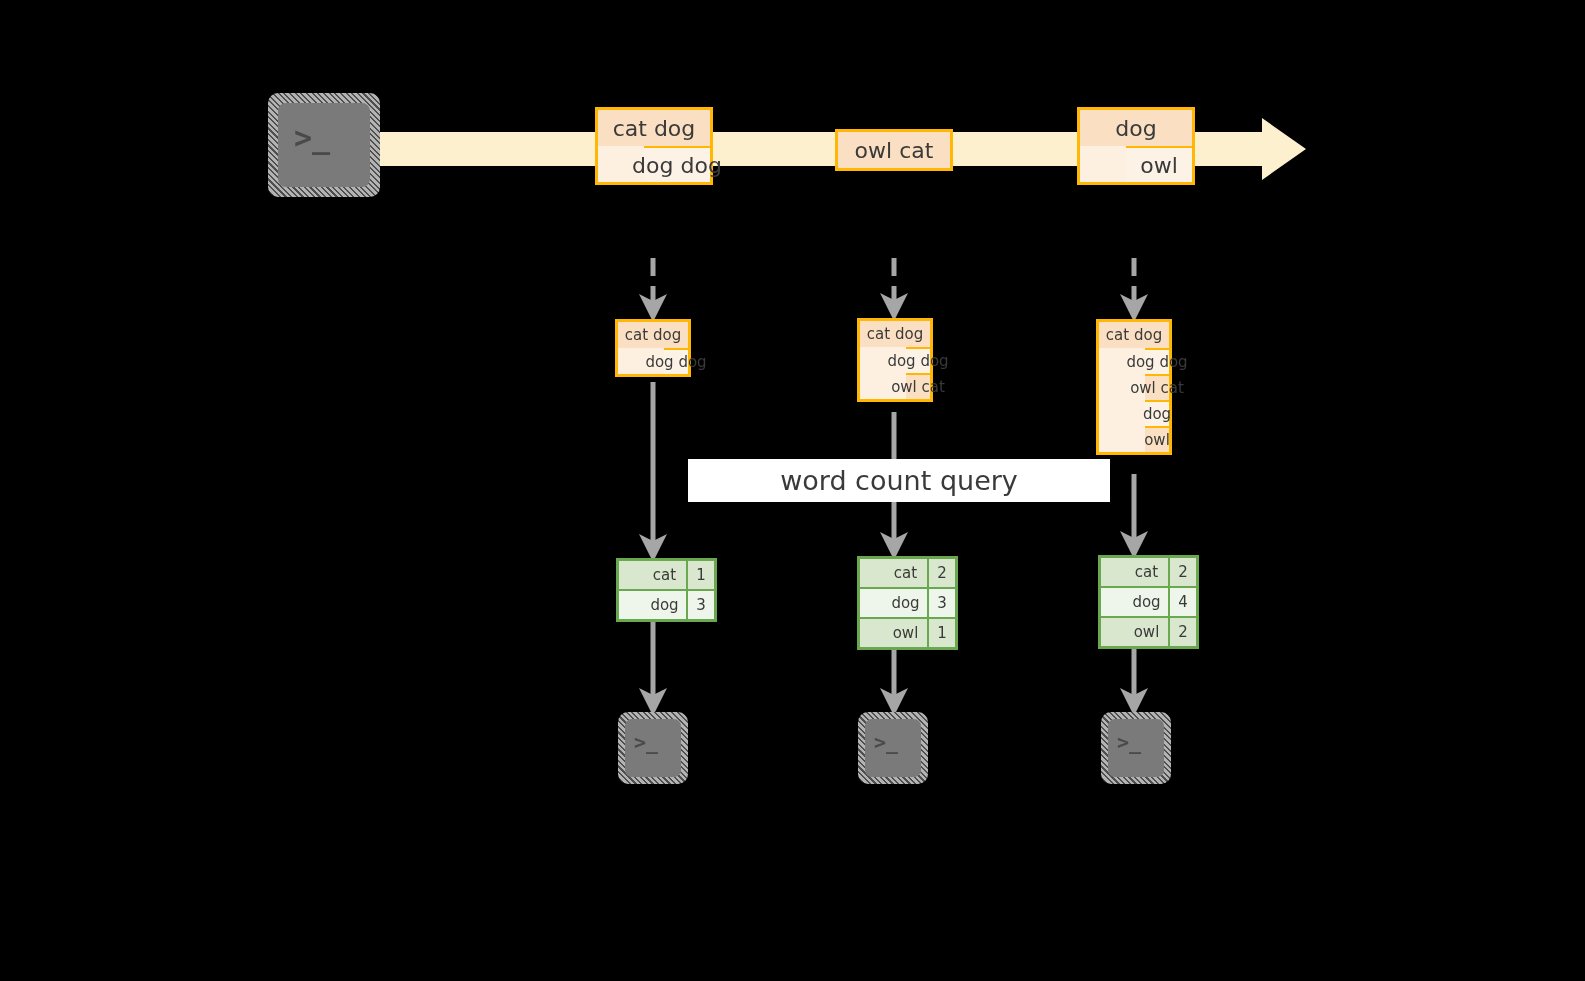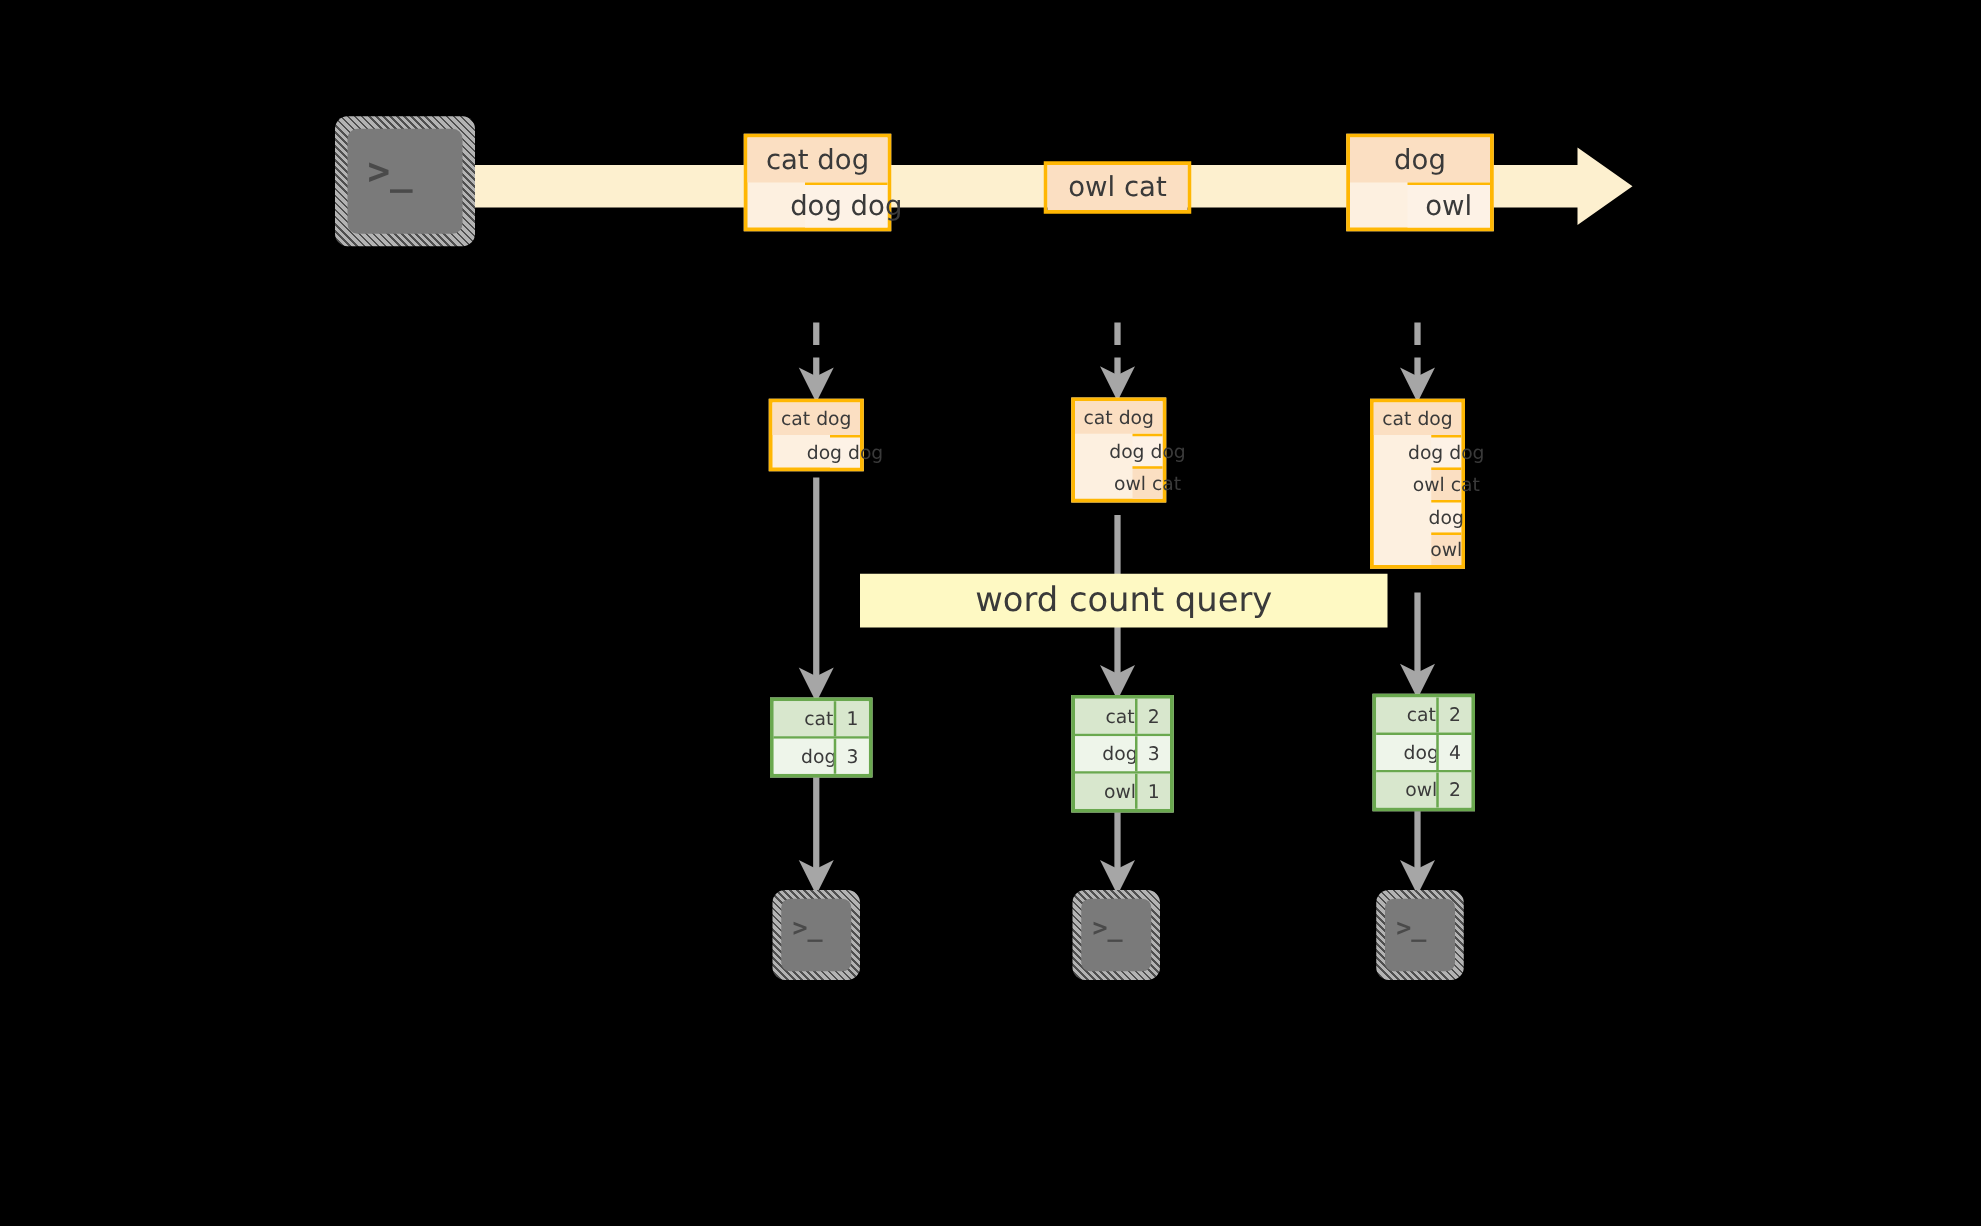--- a/index.html
+++ b/index.html
@@ -117,37 +117,37 @@
     height: 28px;
   }
   .gbox .grow + .grow { border-top: 2px solid #6aa84f; }
   .gbox .gcell {
     box-sizing: border-box;
     display: flex;
     align-items: center;
     justify-content: center;
     color: #3a3a3a;
   }
-  .gbox .gcell.key { width: 48px; padding-left: 24px; }
+  .gbox .gcell.key { width: 67px; padding-left: 24px; }
   .gbox .gcell.val { width: 28px; border-left: 2px solid #6aa84f; }
   .grow.dark  .gcell { background: #d8e7cd; }
   .grow.light .gcell { background: #eef5ea; }
 
   .gbox-1 { left: 616px; top: 558px; }
   .gbox-2 { left: 857px; top: 556px; }
   .gbox-3 { left: 1098px; top: 555px; }
 
   
   .query-band {
     position: absolute;
     left: 688px;
     top: 459px;
     width: 422px;
     height: 43px;
-    background: #fef9c3;
+    background: #ffffff;
     display: flex;
     align-items: center;
     justify-content: center;
     color: #3a3a3a;
     font-size: 27px;
     white-space: nowrap;
   }
 </style>
 </head>
 <body>

